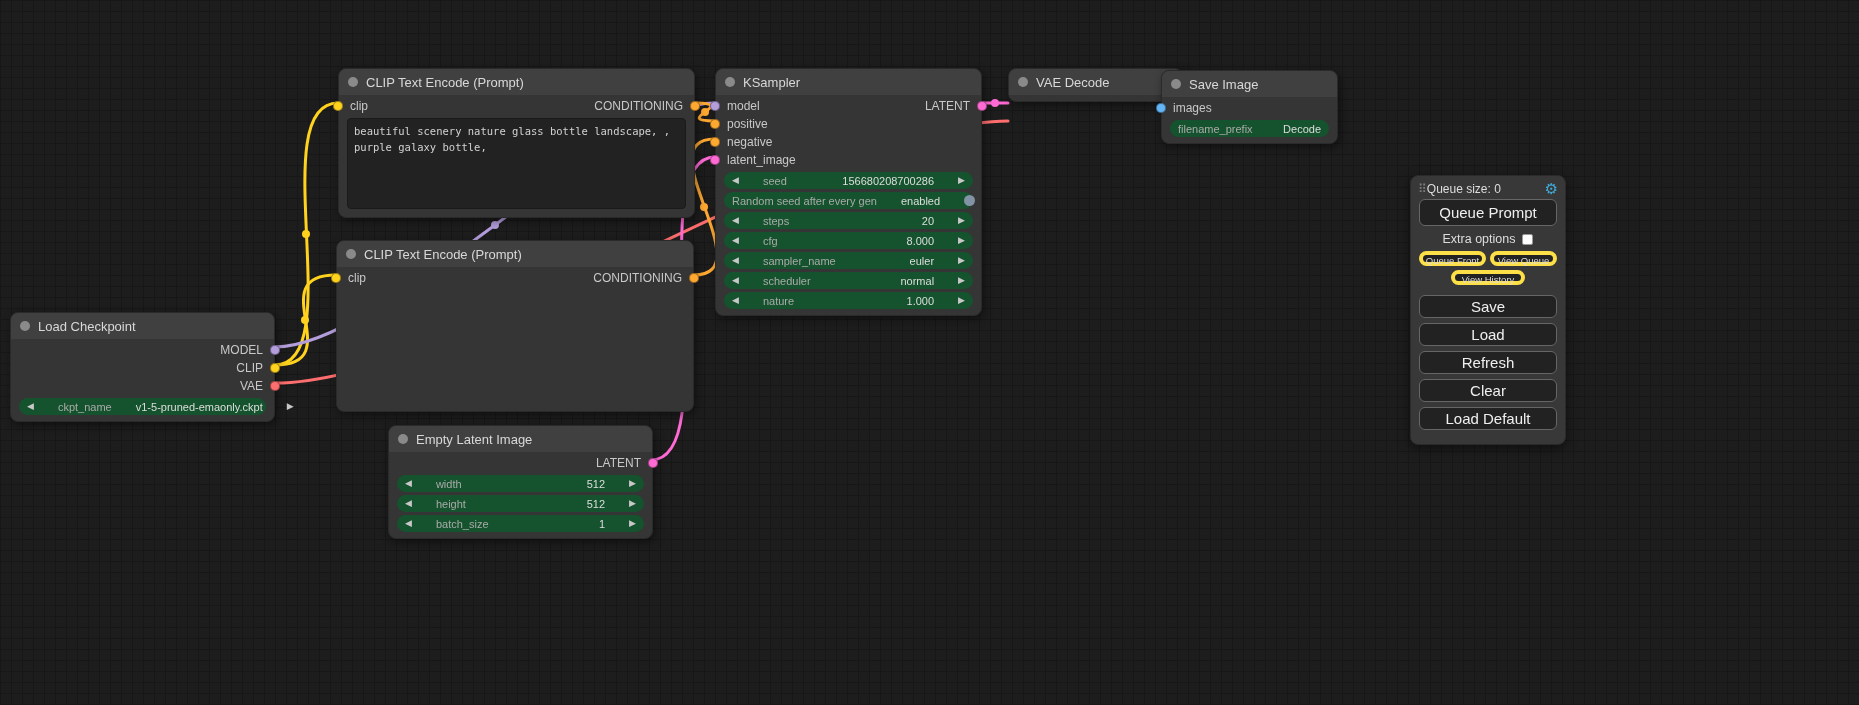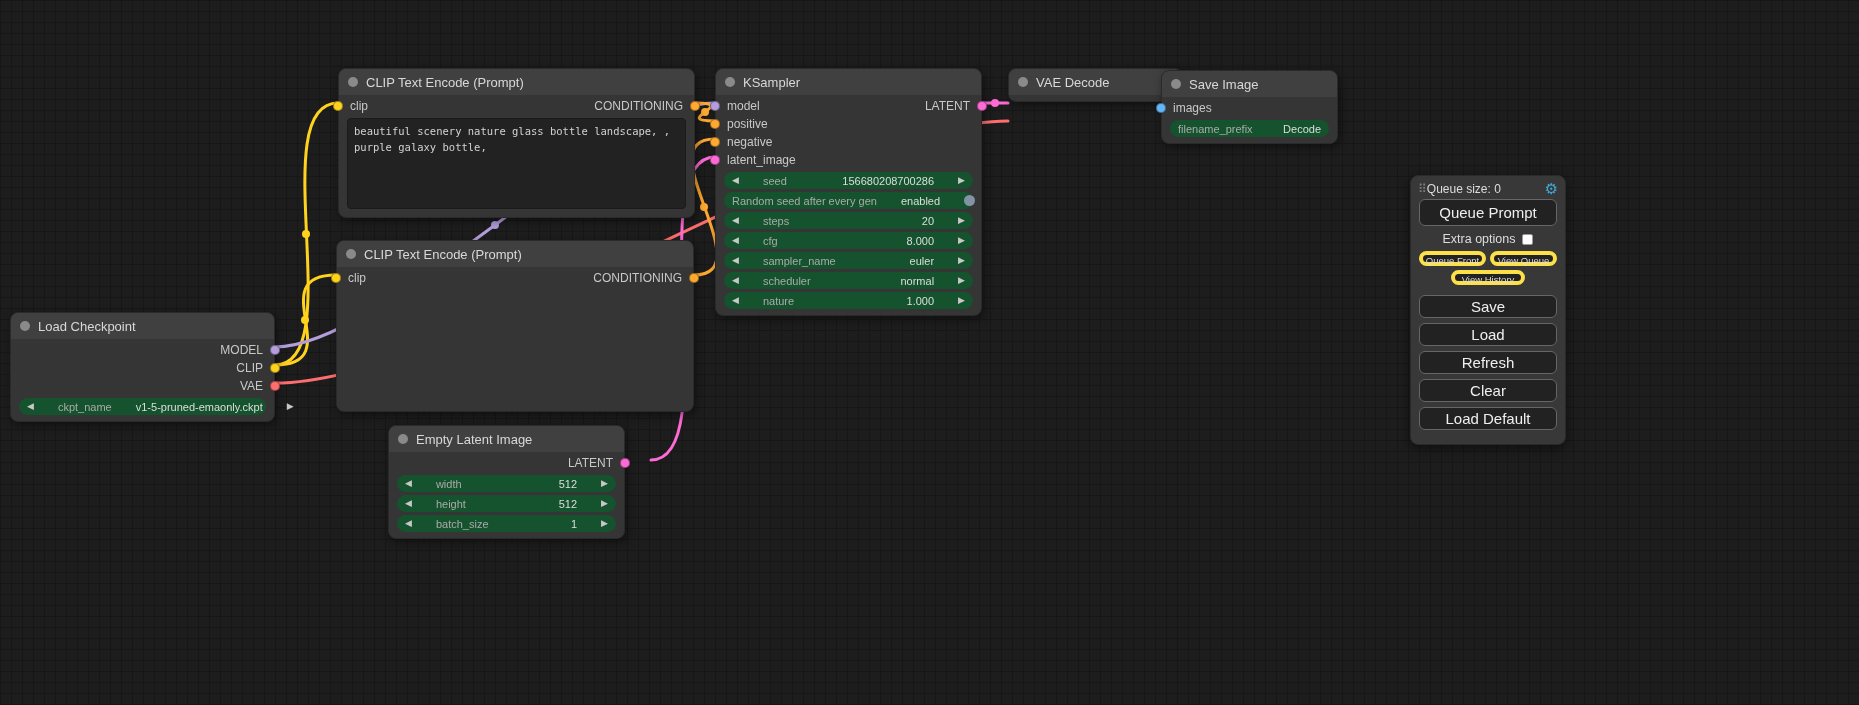--- a/index.html
+++ b/index.html
@@ -204,21 +204,21 @@
     <div class="slots">
       <div class="slot-row">
         <span class="dot in" style="background:#ffd21e"></span>
         <span class="slot-label">clip</span>
         <span class="slot-label out-label">CONDITIONING</span>
         <span class="dot out" style="background:#ffa931"></span>
       </div>
     </div>
   </div>
 
-  <div class="node" style="left:388px; top:425px; width:237px;">
+  <div class="node" style="left:388px; top:425px; width:265px;">
     <div class="node-title">
       <span class="collapse-dot"></span>
       <span>Empty Latent Image</span>
     </div>
     <div class="slots">
       <div class="slot-row">
         <span class="slot-label out-label">LATENT</span>
         <span class="dot out" style="background:#ff6ad5"></span>
       </div>
     </div>

